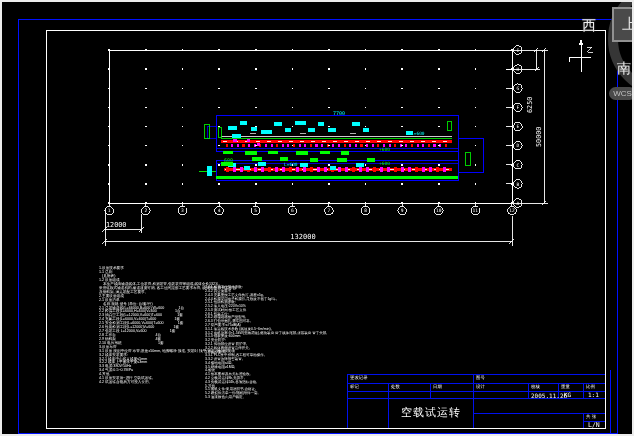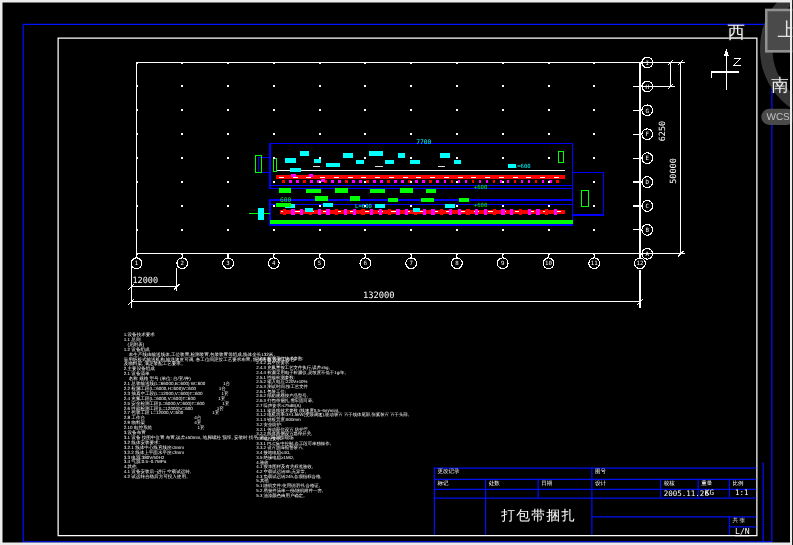--- a/index.html
+++ b/index.html
@@ -560,21 +560,21 @@
         <div class="tb-text" style="left: 44px; top: 10.5px;">处数</div>
         <div class="tb-text" style="left: 86px; top: 10.5px;">日期</div>
         <div class="tb-text" style="left: 129px; top: 10.5px;">设计</div>
         <div class="tb-text" style="left: 184px; top: 10.5px;">校核</div>
         <div class="tb-text" style="left: 214px; top: 10.5px;">重量</div>
         <div class="tb-text" style="left: 239px; top: 10.5px;">比例</div>
       </div>
     <div class="tb-val" style="left:184px;top:18.5px;">2005.11.26</div>
     <div class="tb-val" style="left:217px;top:18px;">KG</div>
     <div class="tb-val" style="left:241px;top:18px;">1:1</div>
-    <div id="tb-title">打包带捆扎</div>
+    <div id="tb-title">空载试运转</div>
     <div class="tb-text" style="left:239px;top:41px;">共 张</div>
     <div class="tb-val" style="left:241px;top:48px;font-size:6.5px;text-decoration:underline;">L/N</div>
   </div>
 
   <div id="vc-ring" class="abs"></div>
   <div id="vc-top" class="abs">上</div>
   <div id="vc-west" class="abs vc-label">西</div>
   <div id="vc-south" class="abs vc-label">南</div>
   <div id="wcs-badge" class="abs">WCS</div>
 

